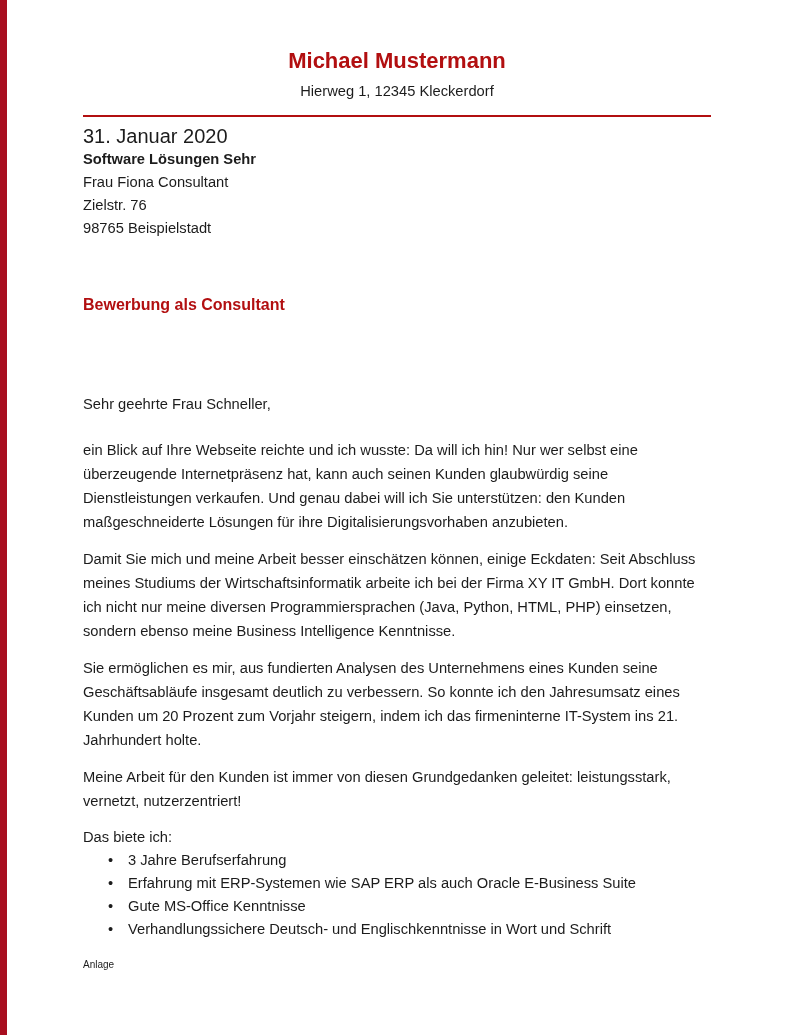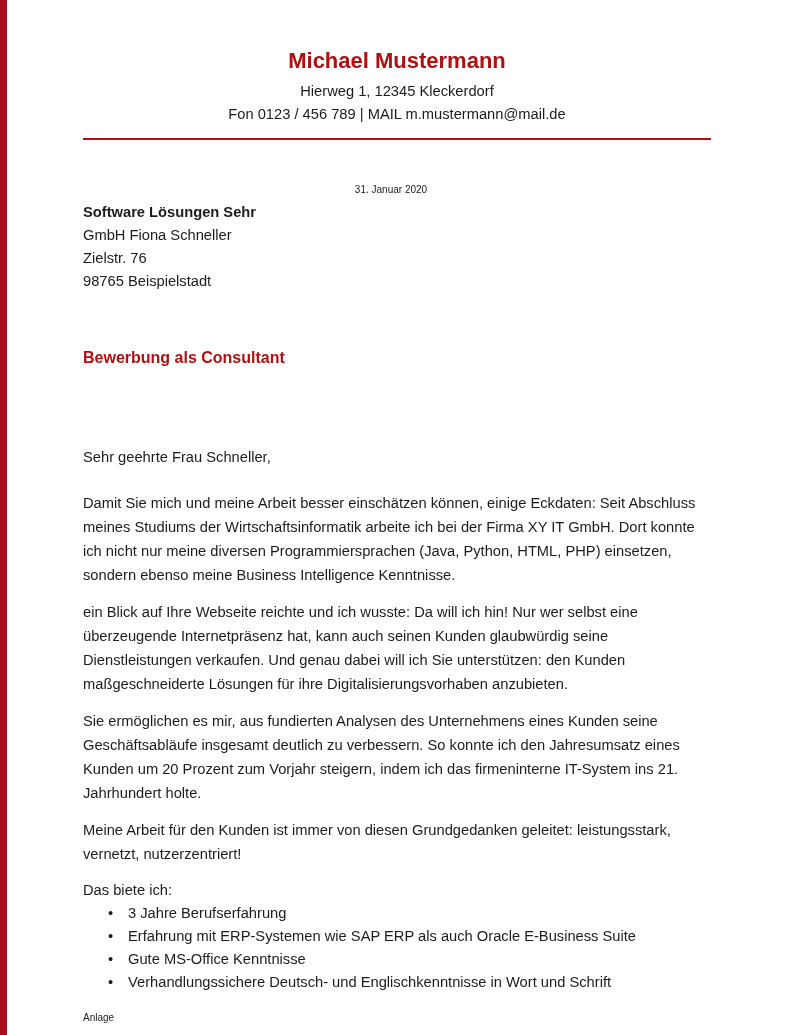--- a/index.html
+++ b/index.html
@@ -46,24 +46,24 @@
     font-size: 14.7px;
     line-height: 23px;
     color: #1c1c1c;
   }
   .rule {
     border: none;
     border-top: 2px solid var(--accent-red, #b20f10);
     margin: 12px 0 0 0;
   }
   .date-row {
-    margin-top: 38px;
-    text-align: center;
+    margin-top: 8px;
+    text-align: left;
     padding-right: 12px;
-    font-size: 10px;
+    font-size: 20px;
     line-height: 23px;
   }
   .recipient {
     font-size: 14.7px;
     line-height: 23px;
   }
   .recipient .company {
     font-weight: bold;
   }
   .subject {
@@ -120,43 +120,42 @@
 <body>
 
 <div class="page">
   <div class="accent-bar"></div>
 
   <div class="content">
 
     <header class="letterhead">
       <h1 class="sender-name">Michael Mustermann</h1>
       <div class="sender-line">Hierweg 1, 12345 Kleckerdorf</div>
-      <div class="sender-line">Fon 0123 / 456 789 | MAIL m.mustermann@mail.de</div>
     </header>
 
     <hr class="rule">
 
     <div class="date-row">
       <span>31. Januar 2020</span>
     </div>
 
     <div class="recipient">
       <div class="company">Software Lösungen Sehr</div>
-      <div>GmbH Fiona Schneller</div>
+      <div>Frau Fiona Consultant</div>
       <div>Zielstr. 76</div>
       <div>98765 Beispielstadt</div>
     </div>
 
     <div class="subject">Bewerbung als Consultant</div>
 
     <div class="salutation">Sehr geehrte Frau Schneller,</div>
 
     <div class="body-copy">
+      <p>ein Blick auf Ihre Webseite reichte und ich wusste: Da will ich hin! Nur wer selbst eine überzeugende Internetpräsenz hat, kann auch seinen Kunden glaubwürdig seine Dienstleistungen verkaufen. Und genau dabei will ich Sie unterstützen: den Kunden maßgeschneiderte Lösungen für ihre Digitalisierungsvorhaben anzubieten.</p>
       <p>Damit Sie mich und meine Arbeit besser einschätzen können, einige Eckdaten: Seit Abschluss meines Studiums der Wirtschaftsinformatik arbeite ich bei der Firma XY IT GmbH. Dort konnte ich nicht nur meine diversen Programmiersprachen (Java, Python, HTML, PHP) einsetzen, sondern ebenso meine Business Intelligence Kenntnisse.</p>
-      <p>ein Blick auf Ihre Webseite reichte und ich wusste: Da will ich hin! Nur wer selbst eine überzeugende Internetpräsenz hat, kann auch seinen Kunden glaubwürdig seine Dienstleistungen verkaufen. Und genau dabei will ich Sie unterstützen: den Kunden maßgeschneiderte Lösungen für ihre Digitalisierungsvorhaben anzubieten.</p>
       <p>Sie ermöglichen es mir, aus fundierten Analysen des Unternehmens eines Kunden seine Geschäftsabläufe insgesamt deutlich zu verbessern. So konnte ich den Jahresumsatz eines Kunden um 20 Prozent zum Vorjahr steigern, indem ich das firmeninterne IT-System ins 21. Jahrhundert holte.</p>
       <p>Meine Arbeit für den Kunden ist immer von diesen Grundgedanken geleitet: leistungsstark, vernetzt, nutzerzentriert!</p>
     </div>
 
     <div class="offer-intro">Das biete ich:</div>
 
     <ul class="offer-list">
       <li>
         <span class="bullet">•</span>
         <span>3 Jahre Berufserfahrung</span>

